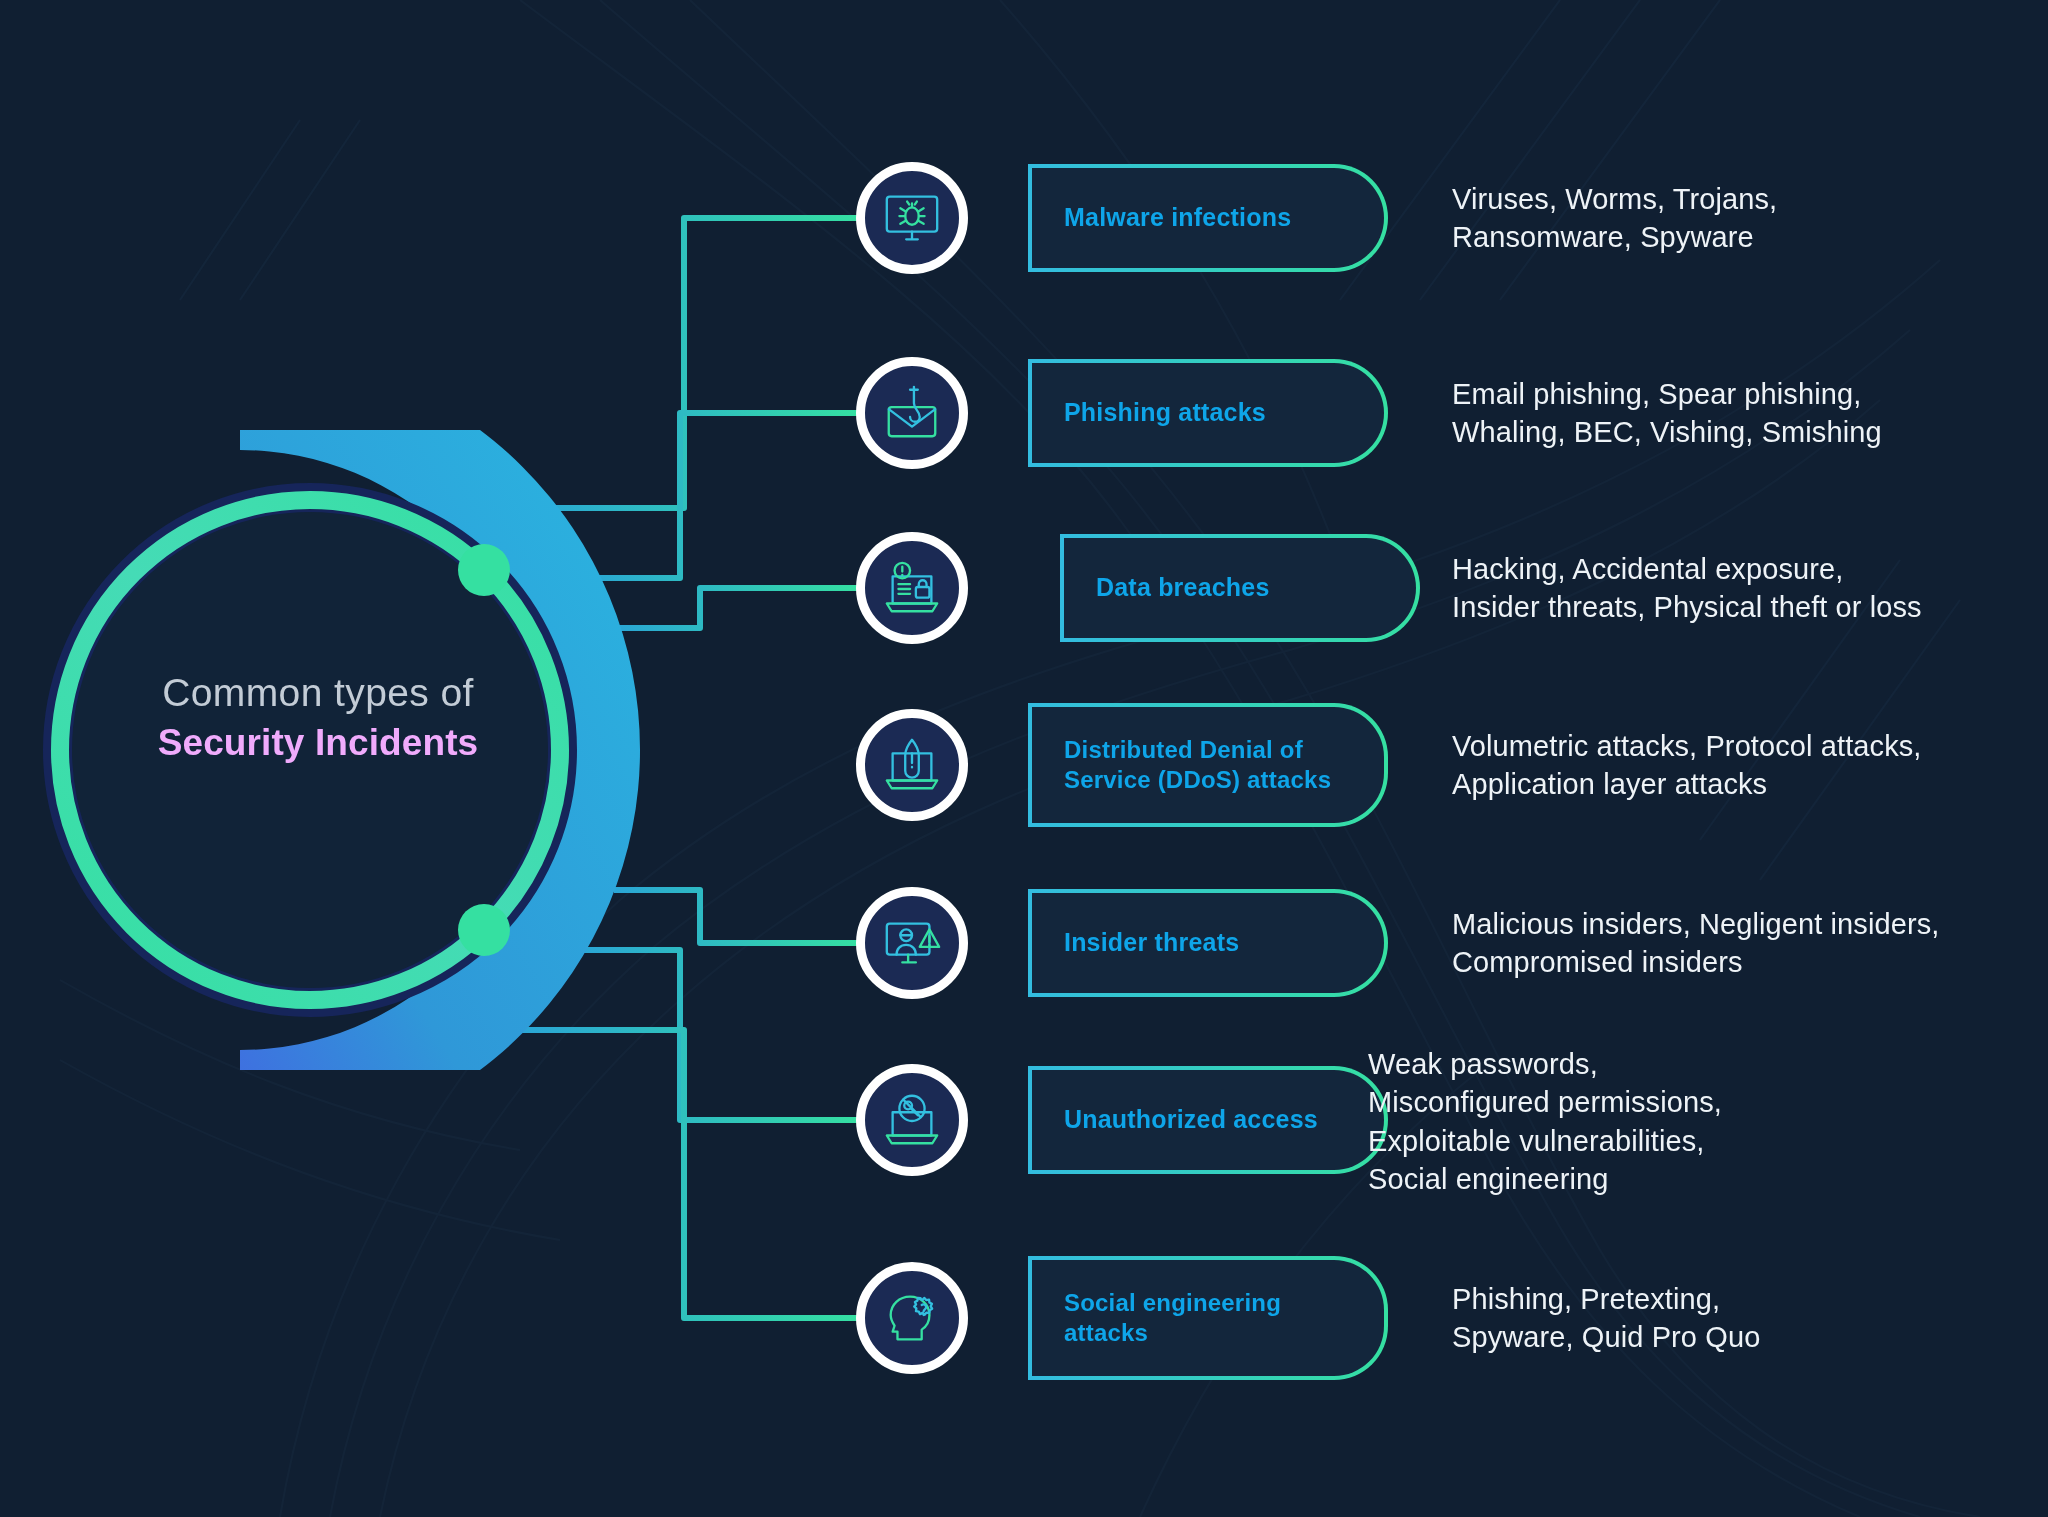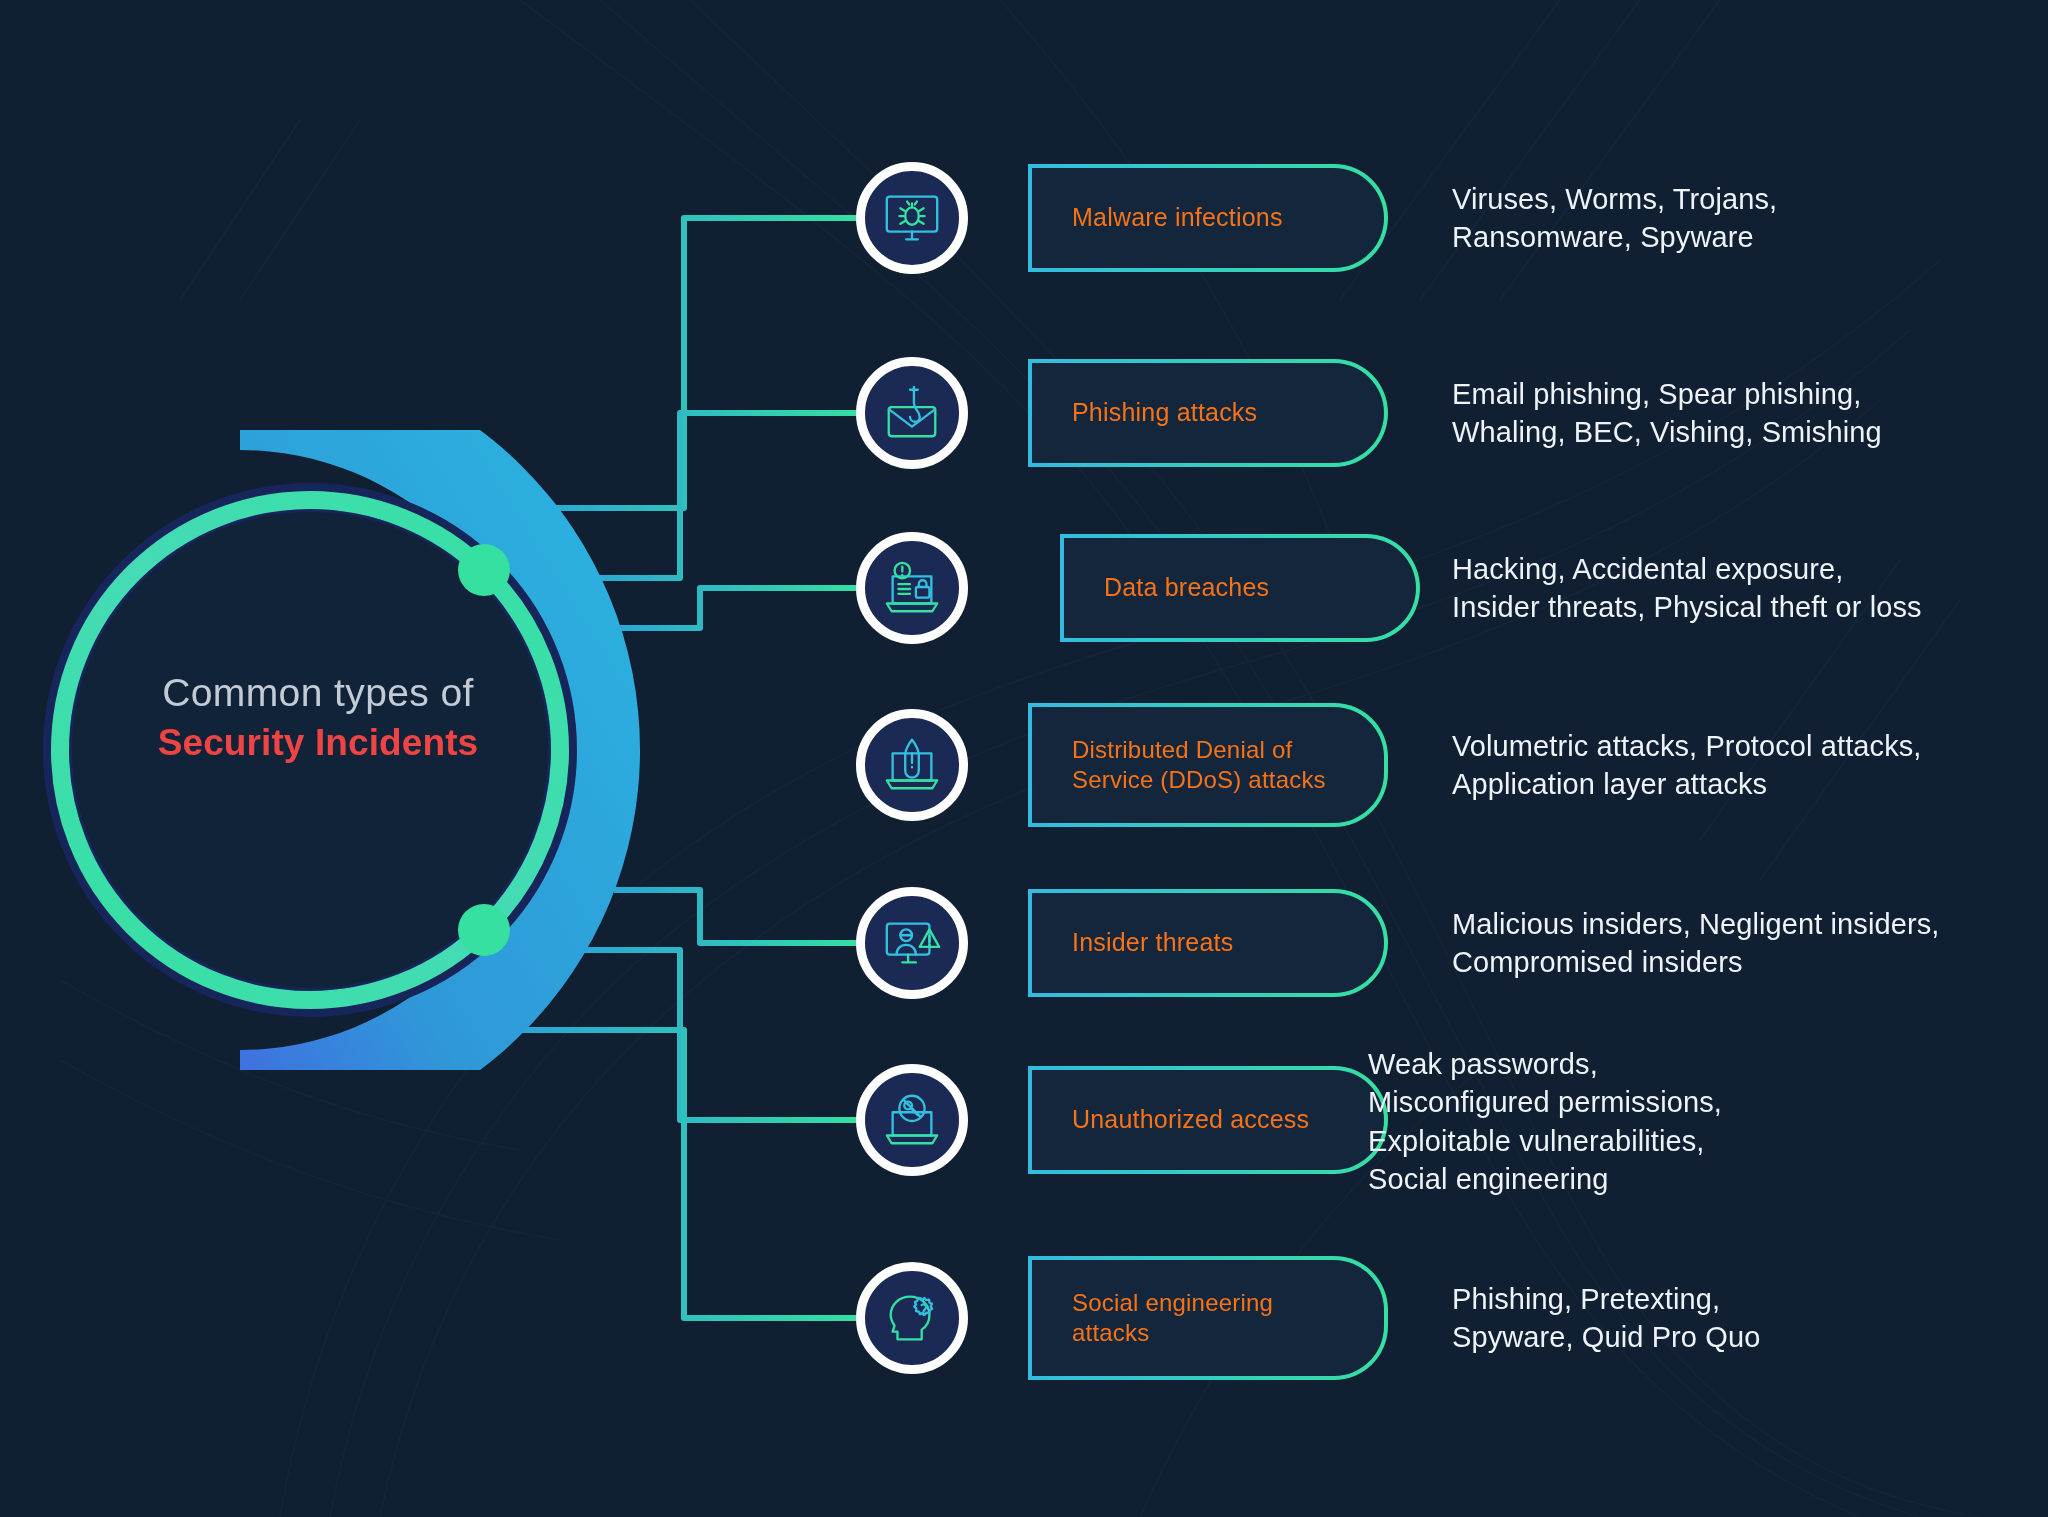--- a/index.html
+++ b/index.html
@@ -35,21 +35,21 @@
     display:block;
     font-size:39px;
     font-weight:400;
     color:#c3ccd6;
     letter-spacing:.4px;
   }
   #hub-text .line2 {
     display:block;
     font-size:37px;
     font-weight:700;
-    color:#ef4444;
+    color:#f0abfc;
     letter-spacing:.1px;
     margin-top:5px;
   }
 
   
   #connectors { position:absolute; left:0; top:0; width:2048px; height:1517px; pointer-events:none; }
 
   
   .row { position:absolute; left:0; width:2048px; height:0; }
 
@@ -74,26 +74,25 @@
   .pill-inner {
     width:100%; height:100%;
     background:#13263c;
     border-radius:0 50px 50px 0;
     display:flex;
     align-items:center;
     padding-left:32px;
     padding-right:26px;
   }
   .pill-label {
-    color:#f97316;
+    color:#0ea5e9;
     font-size:25px;
-    font-weight:400;
+    font-weight:700;
     line-height:1.25;
     letter-spacing:.2px;
-    margin-left:8px;
   }
   .pill-label.two-line { font-size:24px; }
 
   .desc {
     position:absolute;
     color:#eef3f7;
     font-size:29px;
     font-weight:400;
     line-height:1.32;
     letter-spacing:.1px;

